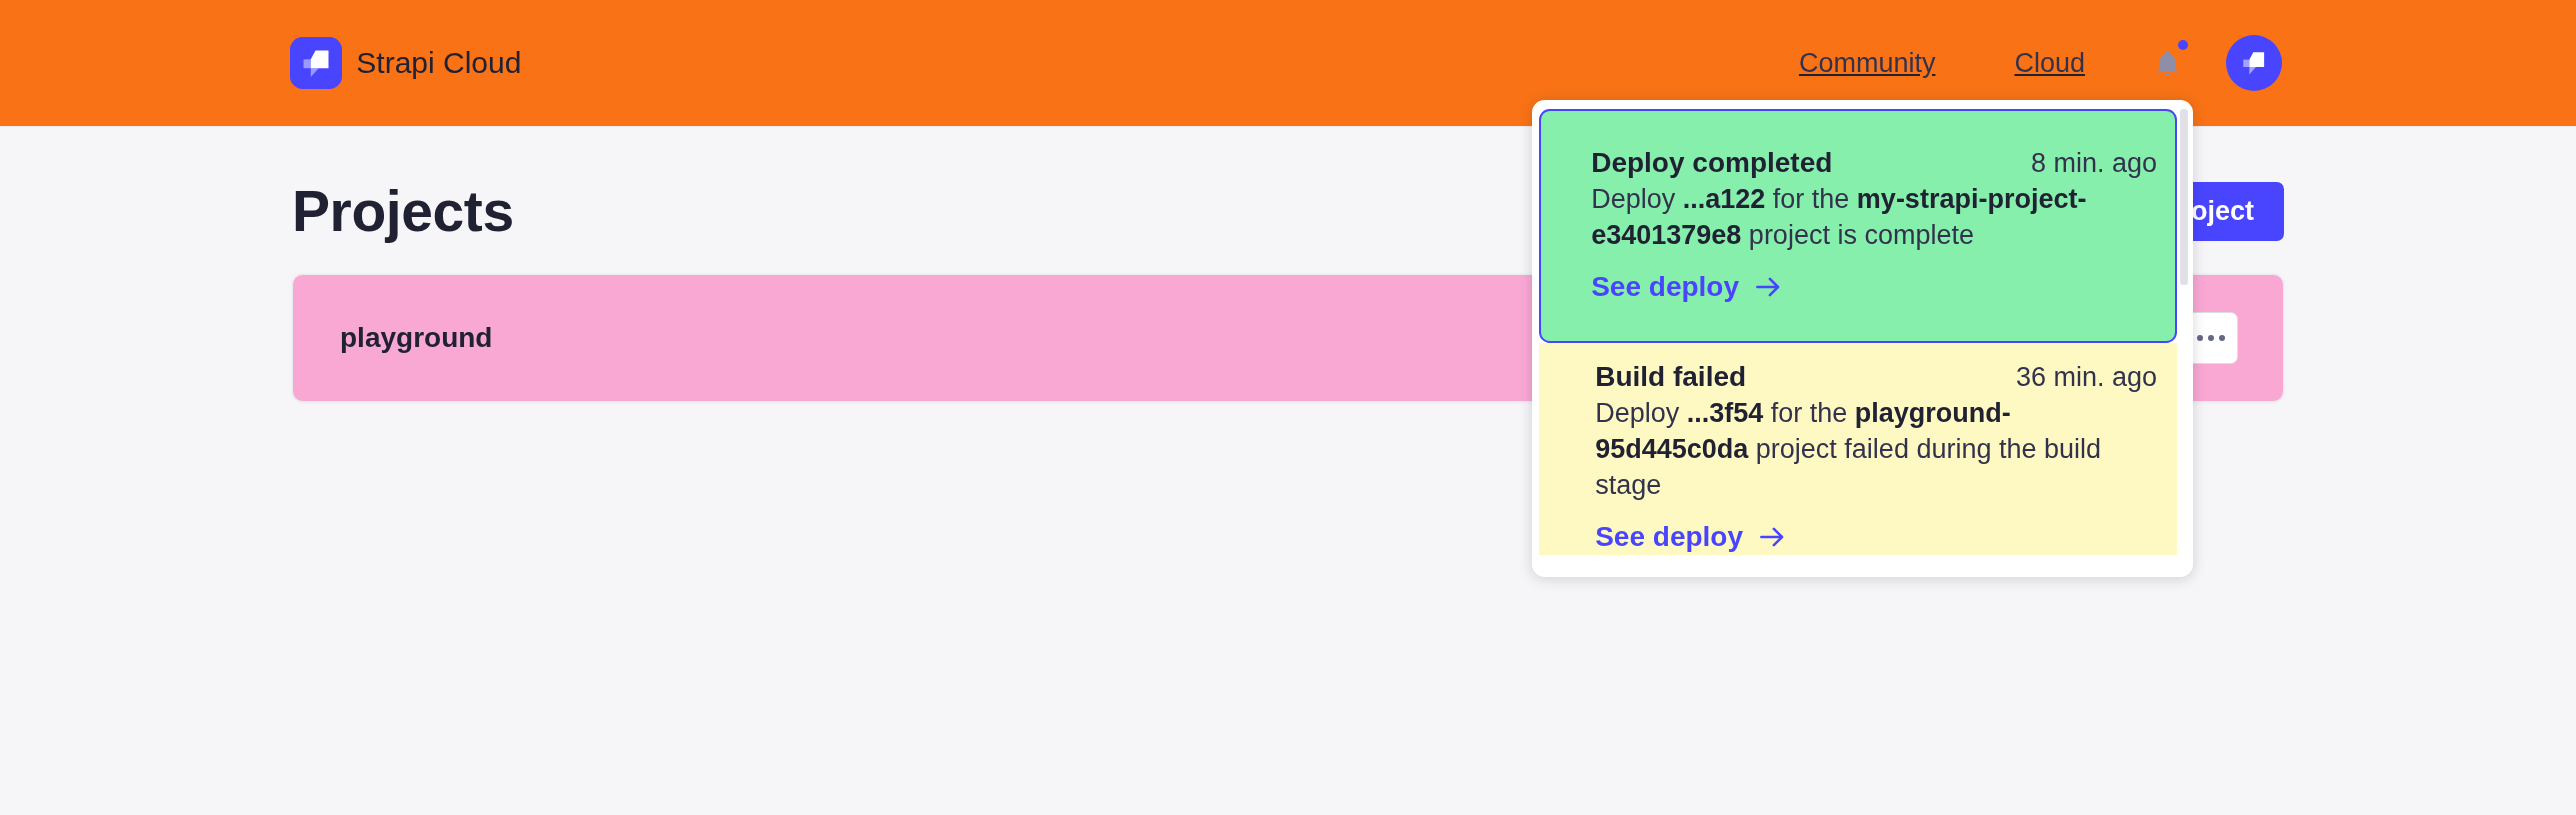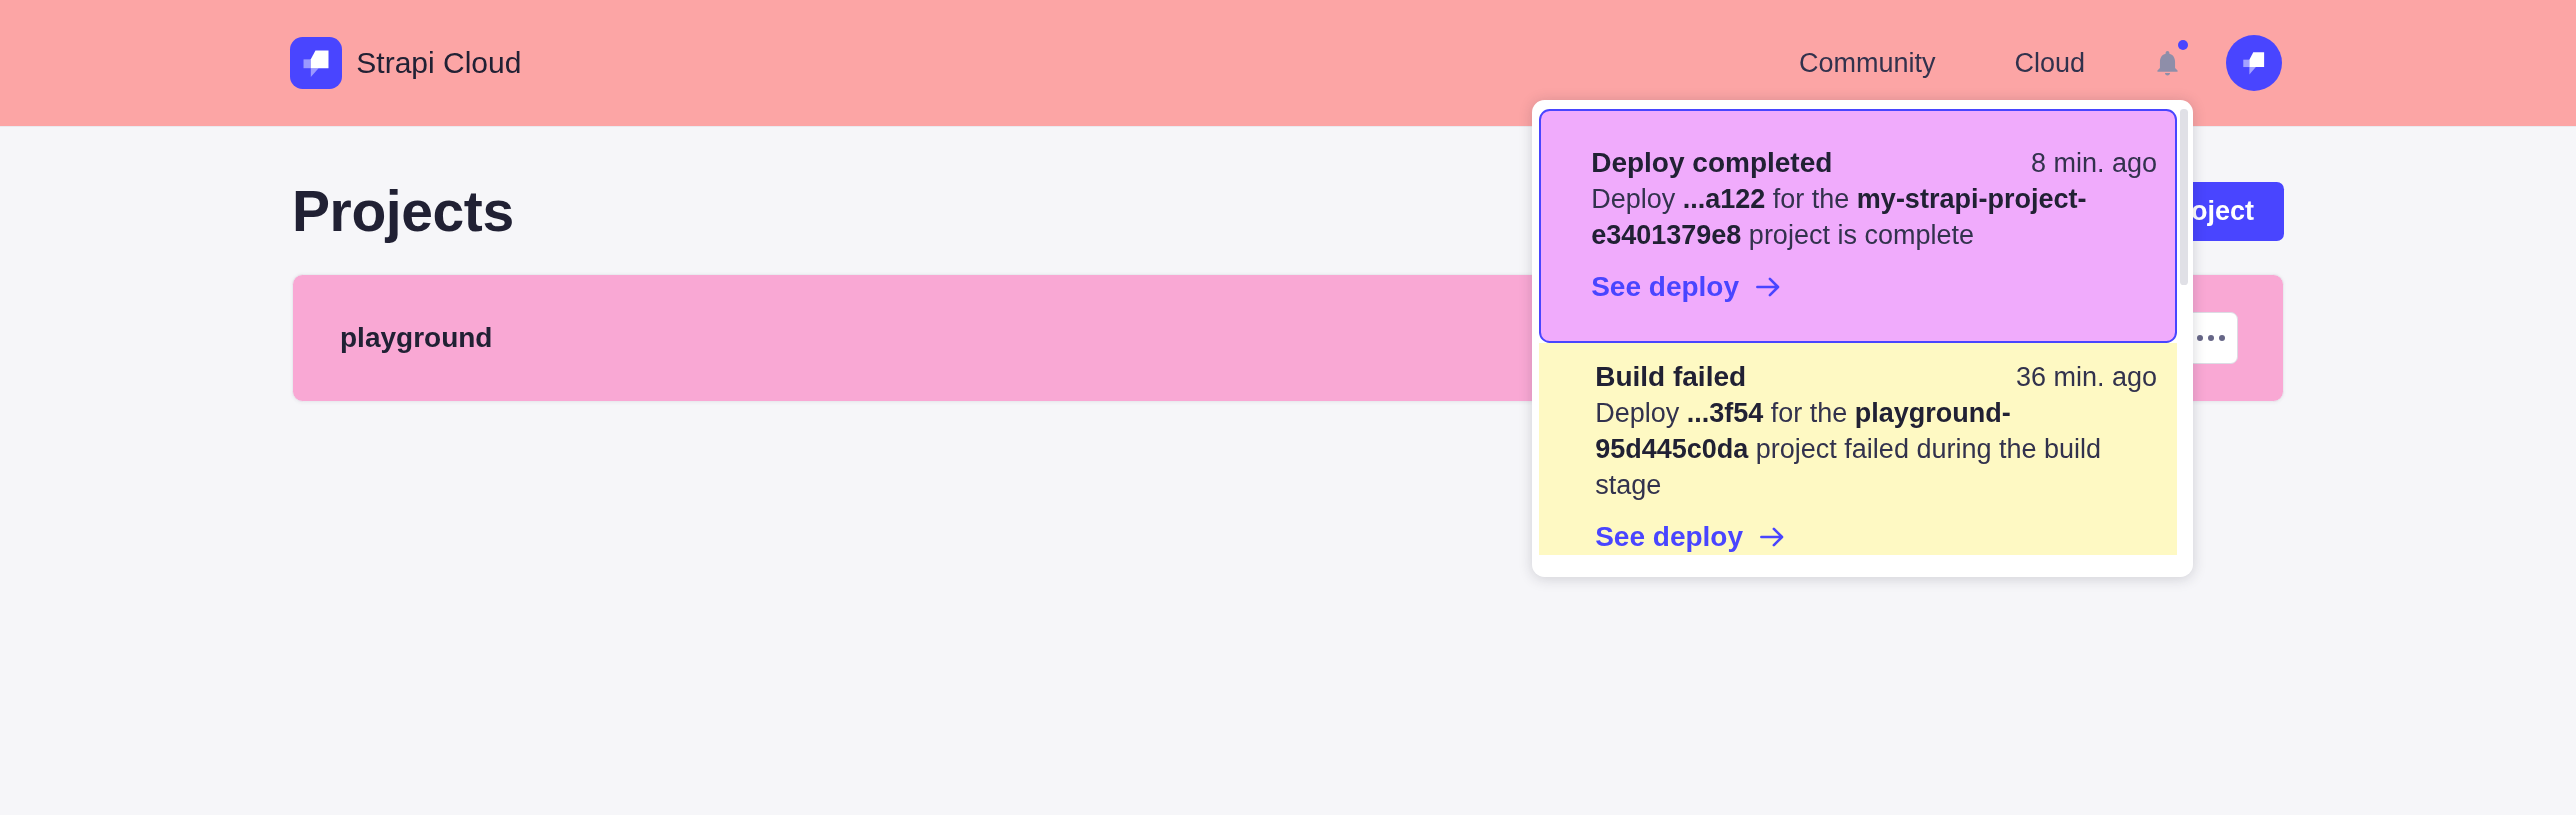--- a/index.html
+++ b/index.html
@@ -8,33 +8,33 @@
     font-family:"Liberation Sans", sans-serif;
     background:#F6F6F9;
     color:#212134;
     position:relative;
     overflow:hidden;
   }
 
   
   .topbar {
     position:absolute; left:0; top:0; width:2576px; height:127px;
-    background:#fca5a5; border-bottom:1.8px solid #EAEAEF;
+    background:#f97316; border-bottom:1.8px solid #EAEAEF;
     display:flex; align-items:center; justify-content:space-between;
     padding:0 294px 0 290px; z-index:5;
   }
   .brand { display:flex; align-items:center; }
   .brand-logo {
     width:52px; height:52px; border-radius:12.5px; background:#4945FF;
     display:flex; align-items:center; justify-content:center; border:none; cursor:pointer;
   }
   .brand-logo svg, .avatar svg { width:100%; height:100%; display:block; }
   .brand-name { margin-left:14.3px; font-size:30px; font-weight:500; color:#212134; }
 
-  .nav { display:flex; align-items:center; }
+  .nav { display:flex; align-items:center;text-decoration:underline; }
   .nav-link {
     font-size:27px; color:#32324D; text-decoration:none; cursor:pointer;
     background:none; border:none; font-family:inherit;
   }
   .nav-link + .nav-link { margin-left:79px; }
   .bell-btn {
     position:relative; margin-left:68px; background:none; border:none; cursor:pointer;
     width:30px; height:32px; padding:0;
   }
   .bell-btn svg { width:29px; height:30px; display:block; }
@@ -78,21 +78,21 @@
     background:#FFFFFF; border-radius:12.5px;
     box-shadow:0 1.8px 13.4px rgba(33,33,52,0.18);
     padding:9px 16px 21.5px 7.2px; z-index:20;
   }
   .scroll-thumb {
     position:absolute; right:5.4px; top:9px; width:7.2px; height:176px;
     border-radius:3.6px; background:#E0E0E6; cursor:pointer;
   }
   .notif-item { cursor:pointer; }
   .notif-item.highlighted {
-    border:2.7px solid #4945FF; border-radius:10.7px; background:#f0abfc;
+    border:2.7px solid #4945FF; border-radius:10.7px; background:#86efac;
     padding:34px 18px 36px 50px;
   }
   .notif-item.plain { padding:16px 20px 0 56px; background:#fef9c3; }
   .notif-title-row { display:flex; justify-content:space-between; align-items:baseline; line-height:36px; }
   .notif-title { font-size:28px; font-weight:600; color:#212134; }
   .notif-time { font-size:27px; font-weight:400; color:#32324D; }
   .notif-body { font-size:27px; line-height:36px; color:#32324D; max-width:573px; }
   .notif-body b { font-weight:600; color:#212134; }
   .notif-link {
     margin-top:16px; display:flex; align-items:center; gap:14.3px;

